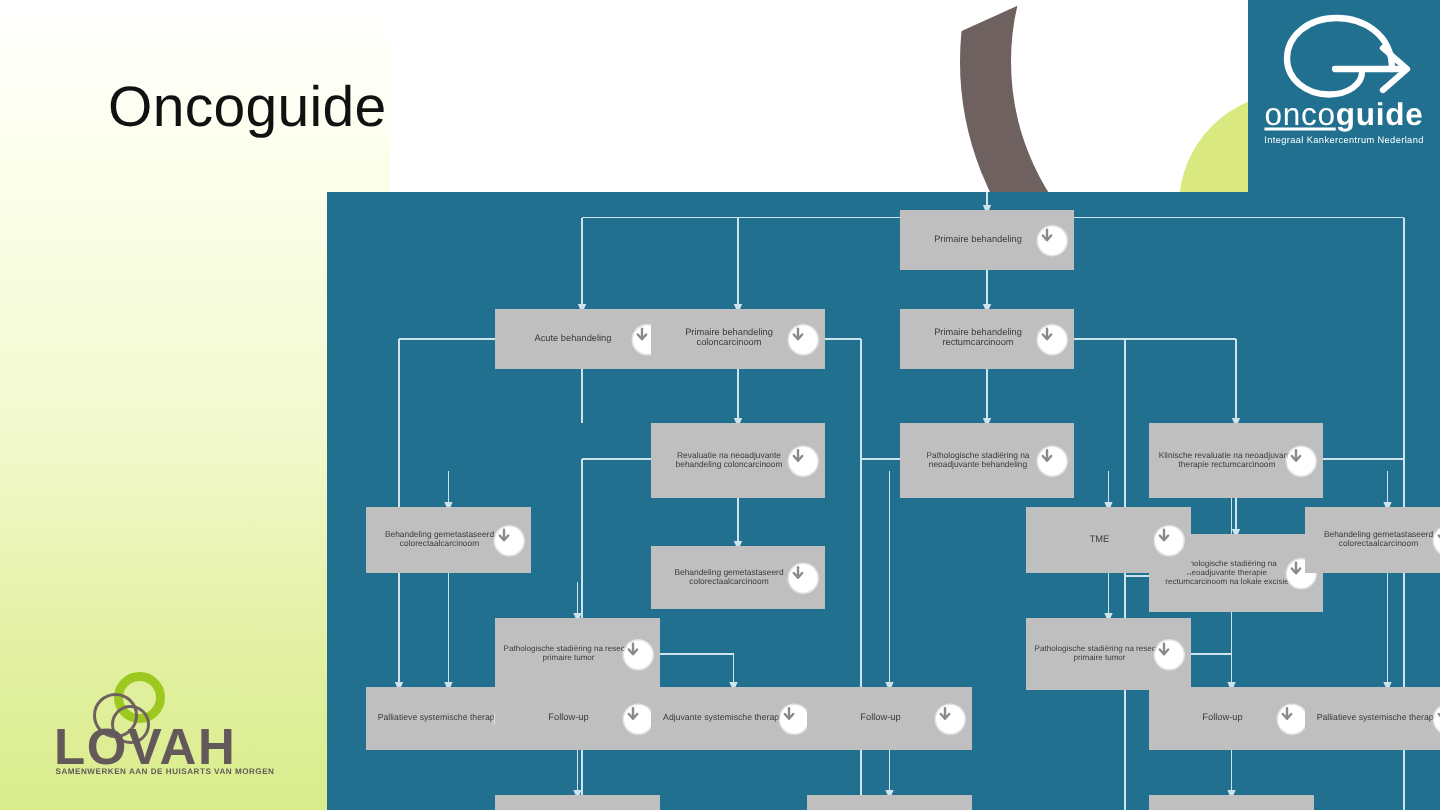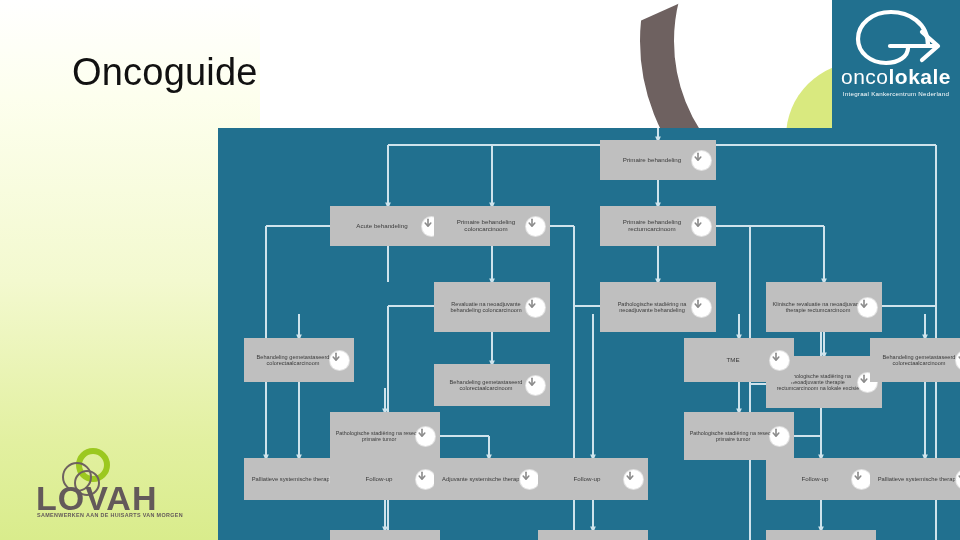--- a/index.html
+++ b/index.html
@@ -29,21 +29,21 @@
   .logo-box{
     position:absolute;left:832px;top:0;width:128px;height:128px;
     background:#21708f;overflow:hidden;
   }
   .logo-g{position:absolute;left:12px;top:8px;width:104px;height:66px;}
   .logo-word{
     position:absolute;left:0;right:0;top:66px;text-align:center;
     color:#ffffff;font-size:21px;letter-spacing:.5px;line-height:1;
   }
   .logo-word b{font-weight:bold;}
-  .logo-word span.thin{font-weight:normal;}
+  .logo-word span.thin{font-weight:normal;text-decoration:underline;}
   .logo-sub{
     position:absolute;left:0;right:0;top:90px;text-align:center;
     color:#ffffff;font-size:6.2px;letter-spacing:.25px;white-space:nowrap;
   }
 
   
   .slide-title{
     position:absolute;left:72px;top:52px;
     font-size:38px;color:#111111;font-weight:normal;letter-spacing:.2px;
     line-height:1.1;
@@ -100,21 +100,21 @@
   <div class="bg-gradient"></div>
   <div class="bg-arc"></div>
   <div class="bg-lime-circle"></div>
 
   <div class="logo-box">
     <svg class="logo-g" viewBox="0 0 104 66">
       <path d="M84 38 C84 14 64 4 47 4 C28 4 14 16 14 31 C14 45 27 55 42 55 C55 55 64 48 64 40" fill="none" stroke="#ffffff" stroke-width="4.2" stroke-linecap="round"></path>
       <path d="M46 38 L92 38" fill="none" stroke="#ffffff" stroke-width="4.2" stroke-linecap="round"></path>
       <path d="M78 24 L94 38 L78 52" fill="none" stroke="#ffffff" stroke-width="4.2" stroke-linecap="round" stroke-linejoin="round"></path>
     </svg>
-    <div class="logo-word"><span class="thin">onco</span><b>lokale</b></div>
+    <div class="logo-word"><span class="thin">onco</span><b>guide</b></div>
     <div class="logo-sub">Integraal Kankercentrum Nederland</div>
   </div>
 
   <div class="slide-title">Oncoguide</div>
 
   <div class="lovah">
     <div class="lovah-ring-green"></div>
     <div class="lovah-ring-gray"></div>
     <div class="lovah-ring-gray2"></div>
     <div class="lovah-word">LOVAH</div>

